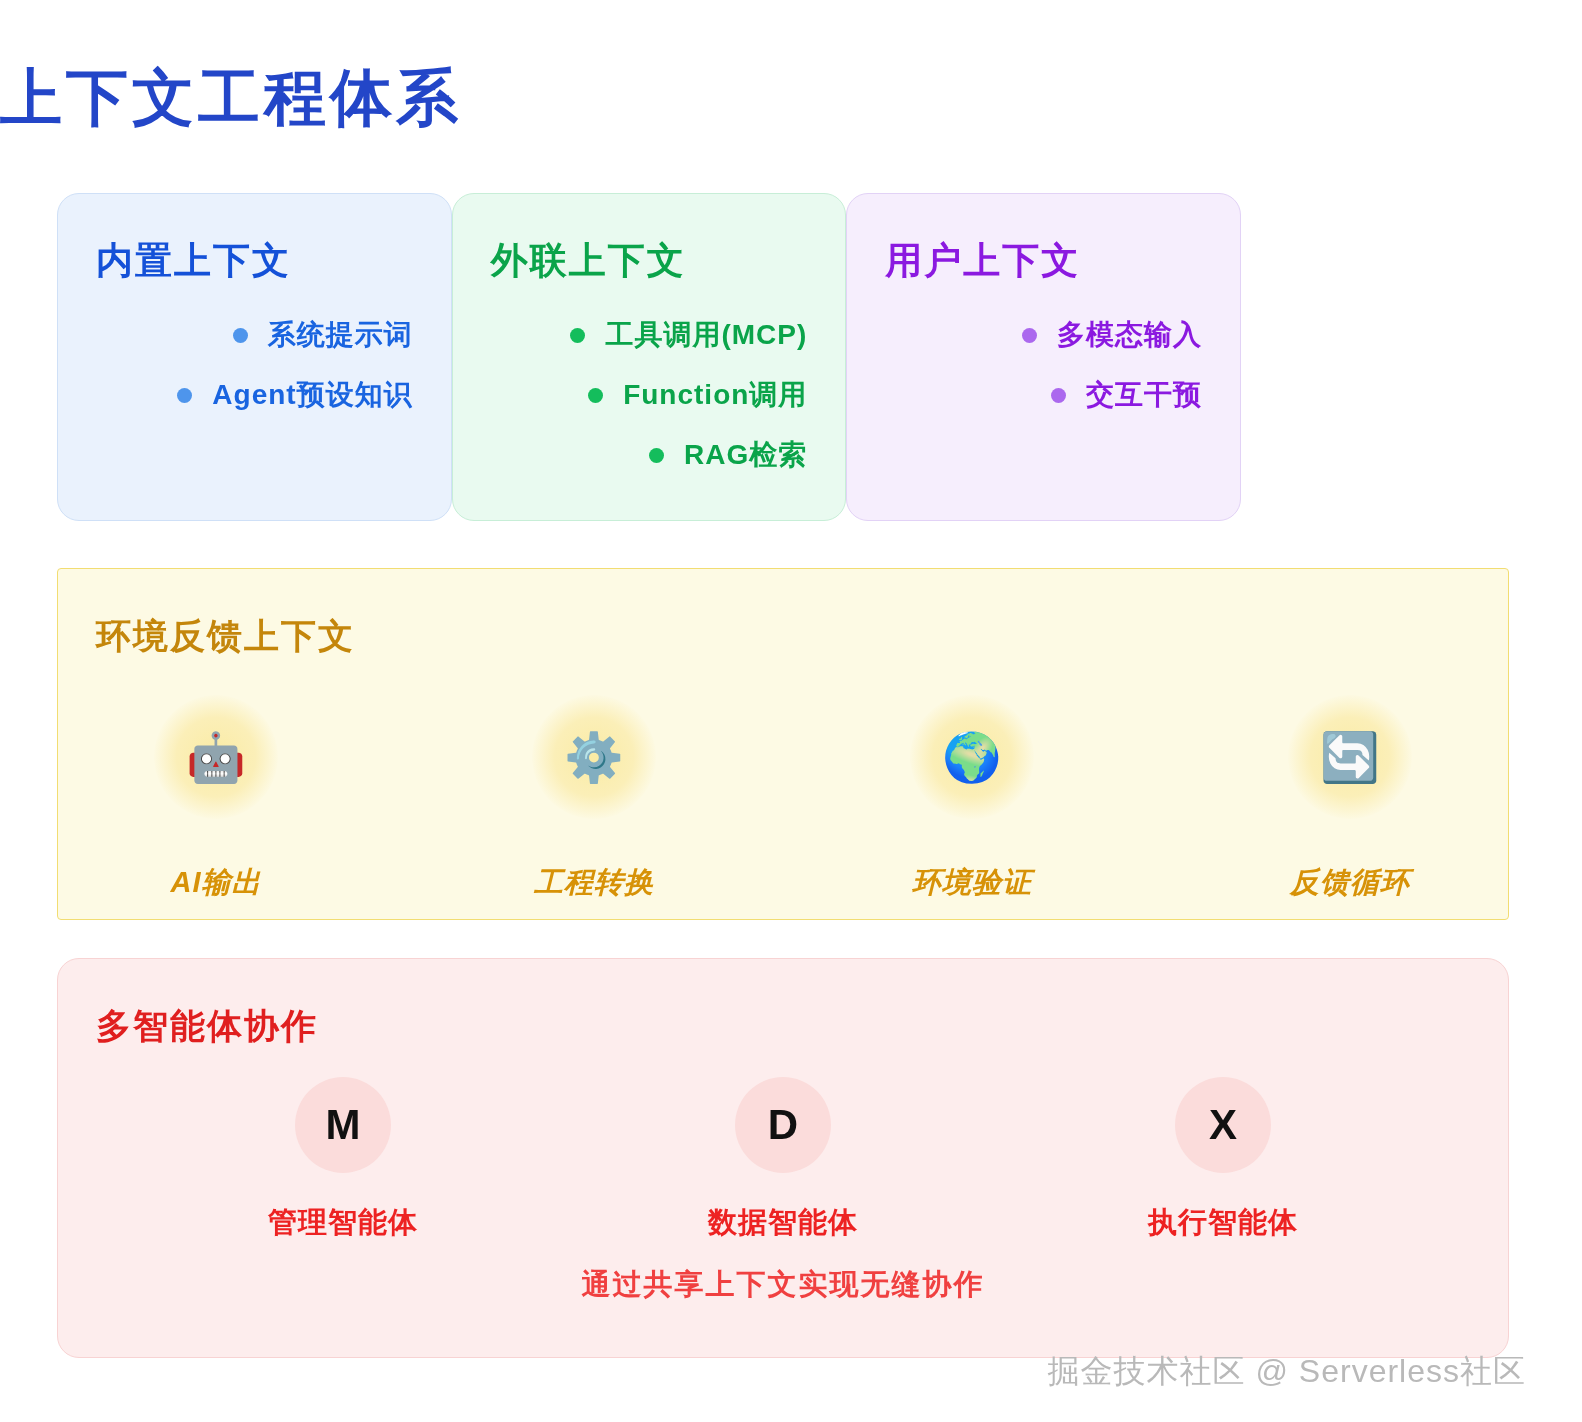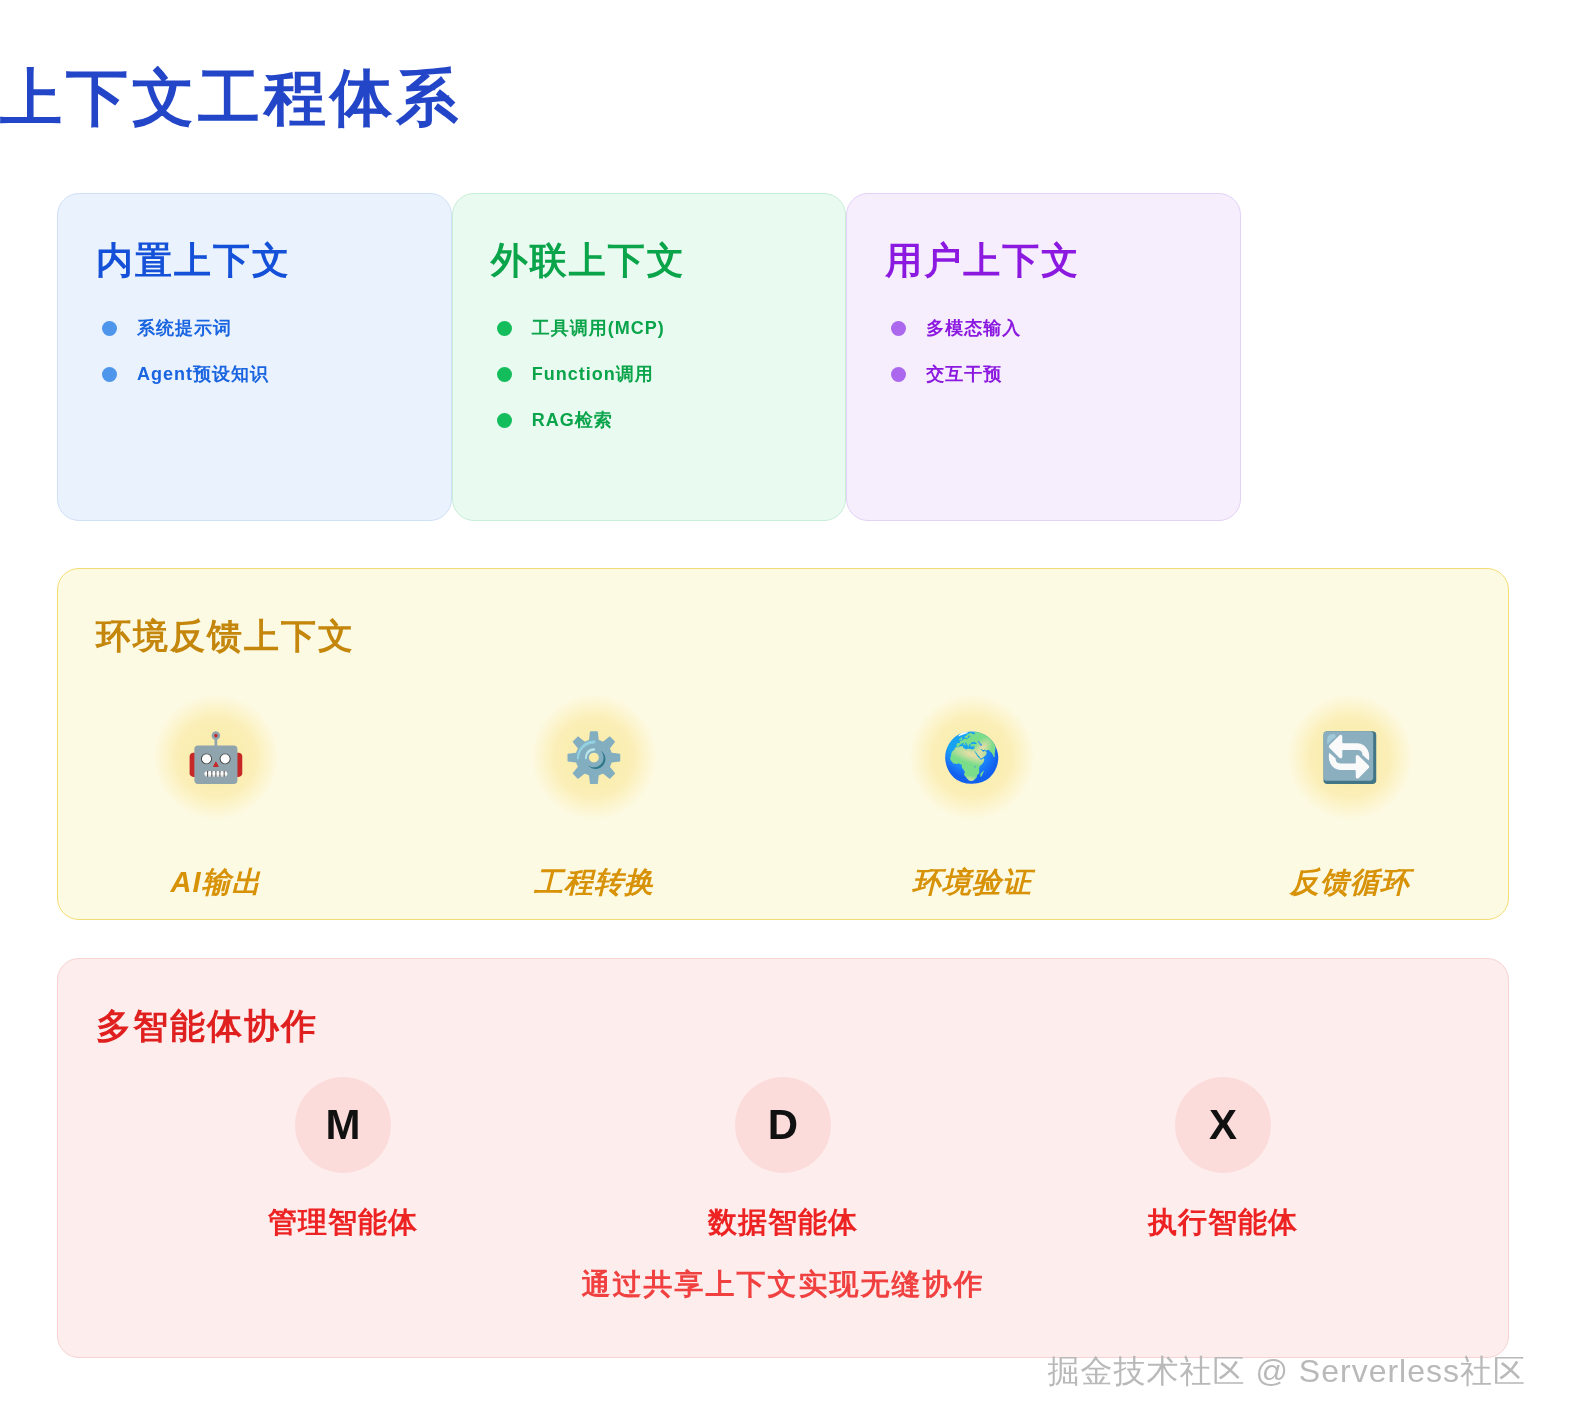--- a/index.html
+++ b/index.html
@@ -59,23 +59,24 @@
   }
   .card-blue   .card-title { color: #1451d8; }
   .card-green  .card-title { color: #0aa44a; }
   .card-purple .card-title { color: #8b19e0; }
 
   .bullet-list { list-style: none; padding-left: 6px; }
   .bullet-item {
     display: flex;
     align-items: center;
     margin-bottom: 22px;
-    font-size: 18px;
+    font-size: 28px;
     font-weight: 600;
     letter-spacing: 1px;
+    justify-content: flex-end;
   }
   .dot {
     width: 15px;
     height: 15px;
     border-radius: 50%;
     margin-right: 20px;
     flex: 0 0 auto;
   }
   .card-blue   .bullet-item { color: #1964e0; }
   .card-blue   .dot { background: #4e95ec; }
@@ -86,21 +87,21 @@
 
   
   .band-yellow {
     position: absolute;
     top: 568px;
     left: 57px;
     width: 1452px;
     height: 352px;
     background: #fdfae4;
     border: 1px solid #f2dd72;
-    border-radius: 22px;
+    border-radius: 4px;
     padding: 44px 38px 0 38px;
   }
   .band-title {
     font-size: 35px;
     font-weight: 700;
     letter-spacing: 2px;
     color: #c4860b;
   }
   .flow-row {
     position: absolute;

